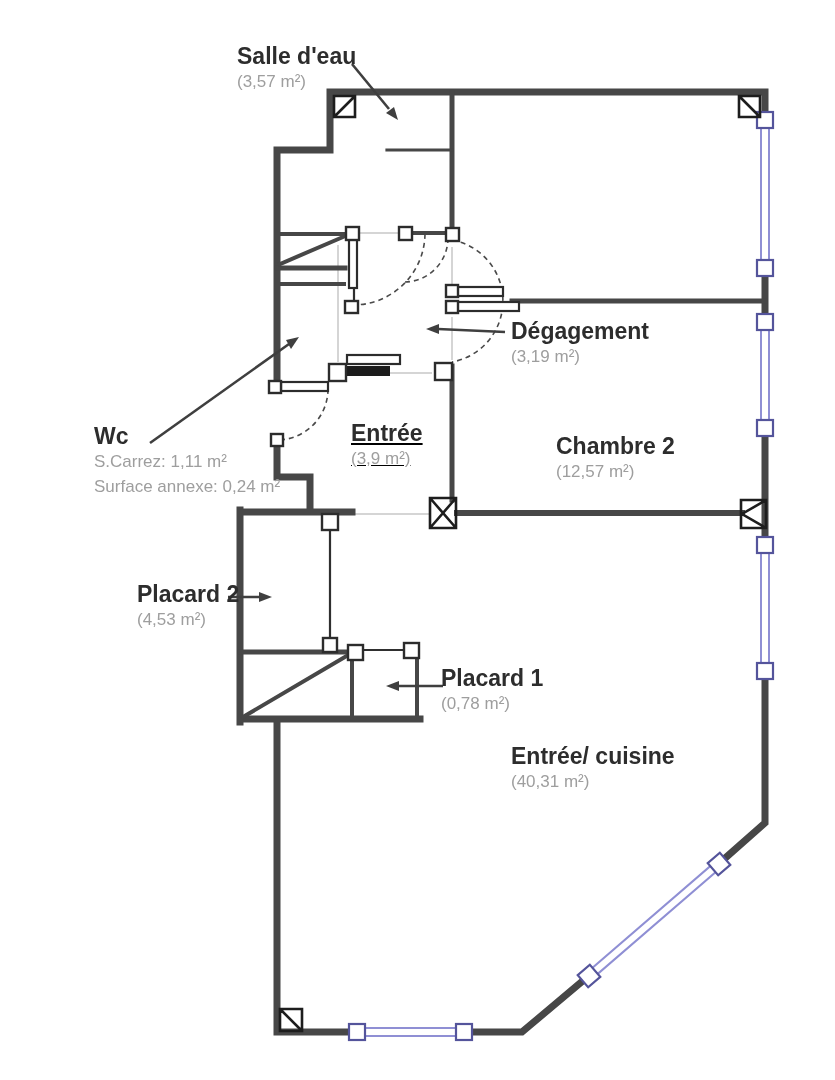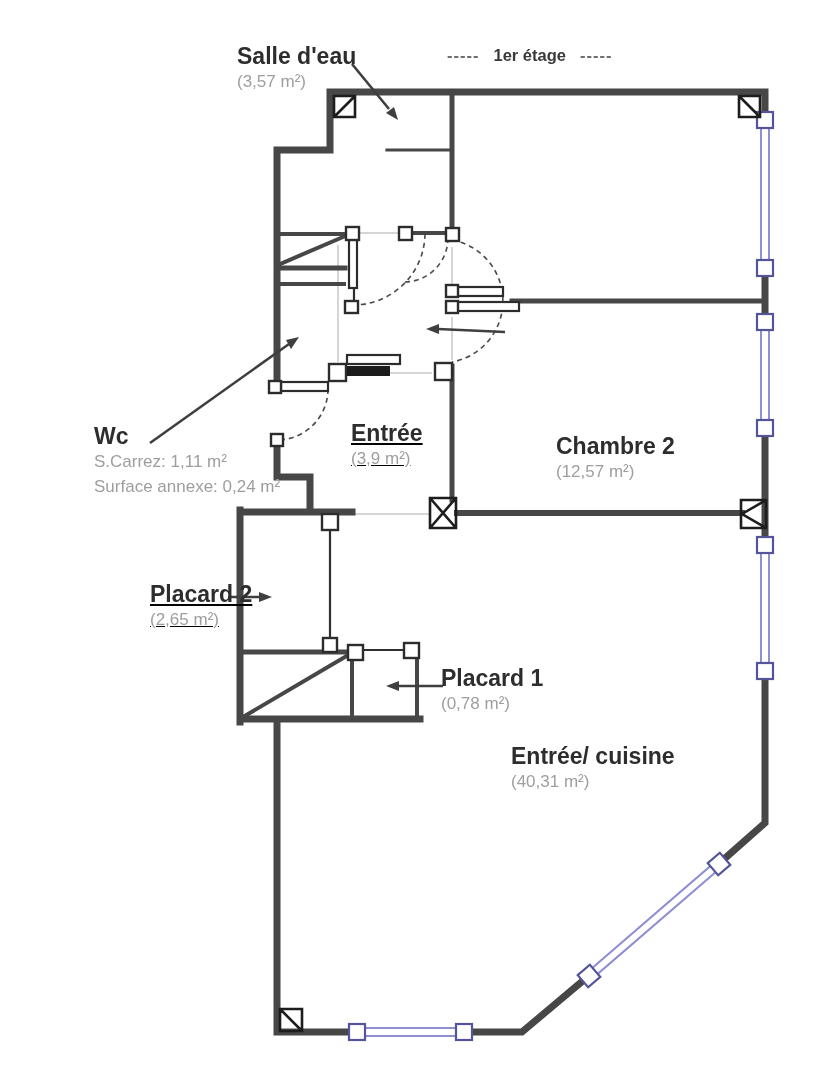--- a/index.html
+++ b/index.html
@@ -152,50 +152,51 @@
       <polygon class="ah" points="426,329 439,324 439,334"></polygon>
       <line class="arrowline" x1="150" y1="443" x2="289" y2="344"></line>
       <polygon class="ah" points="299,337 291,349 286,340"></polygon>
       <line class="arrowline" x1="228" y1="597" x2="262" y2="597"></line>
       <polygon class="ah" points="272,597 259,592 259,602"></polygon>
       <line class="arrowline" x1="443" y1="686" x2="397" y2="686"></line>
       <polygon class="ah" points="386,686 399,681 399,691"></polygon>
     </g>
   </svg>
 
-  <div id="title-label">
-    <span class="dash">-----</span><span>1er étage</span><span class="dash">-----</span>
-  </div>
 
   <div class="label" style="left:237px;top:44px;">
     <div class="room-name">Salle d'eau</div>
     <div class="room-area">(3,57 m²)</div>
   </div>
 
 
+  <div class="label" style="left:511px;top:319px;">
+    <div class="room-name">Dégagement</div>
+    <div class="room-area">(3,19 m²)</div>
+  </div>
 
   <div class="label" style="left:94px;top:424px;">
     <div class="room-name">Wc</div>
     <div class="room-area">S.Carrez: 1,11 m²</div>
     <div class="room-area">Surface annexe: 0,24 m²</div>
   </div>
 
   <div class="label" style="left:351px;top:421px;text-decoration:underline;">
     <div class="room-name">Entrée</div>
     <div class="room-area">(3,9 m²)</div>
   </div>
 
   <div class="label" style="left:556px;top:434px;">
     <div class="room-name">Chambre 2</div>
     <div class="room-area">(12,57 m²)</div>
   </div>
 
-  <div class="label" style="left:150px;top:582px;text-decoration:underline;">
+  <div class="label" style="left:137px;top:582px;">
     <div class="room-name">Placard 2</div>
-    <div class="room-area">(2,65 m²)</div>
+    <div class="room-area">(4,53 m²)</div>
   </div>
 
   <div class="label" style="left:441px;top:666px;">
     <div class="room-name">Placard 1</div>
     <div class="room-area">(0,78 m²)</div>
   </div>
 
   <div class="label" style="left:511px;top:744px;">
     <div class="room-name">Entrée/ cuisine</div>
     <div class="room-area">(40,31 m²)</div>

